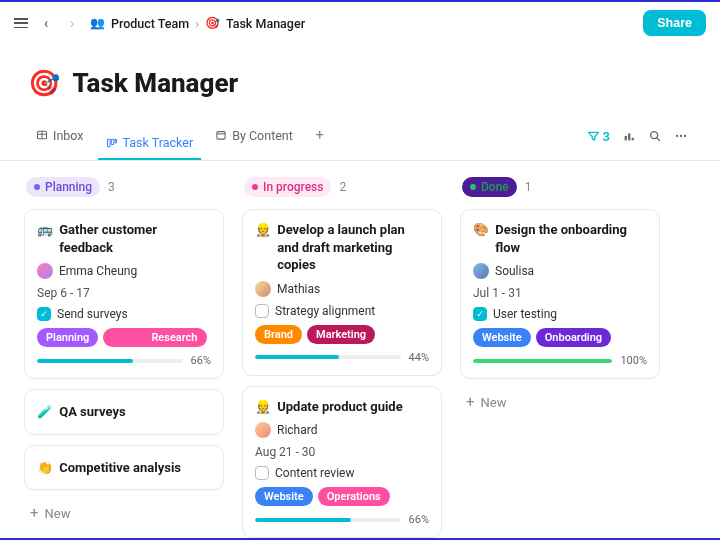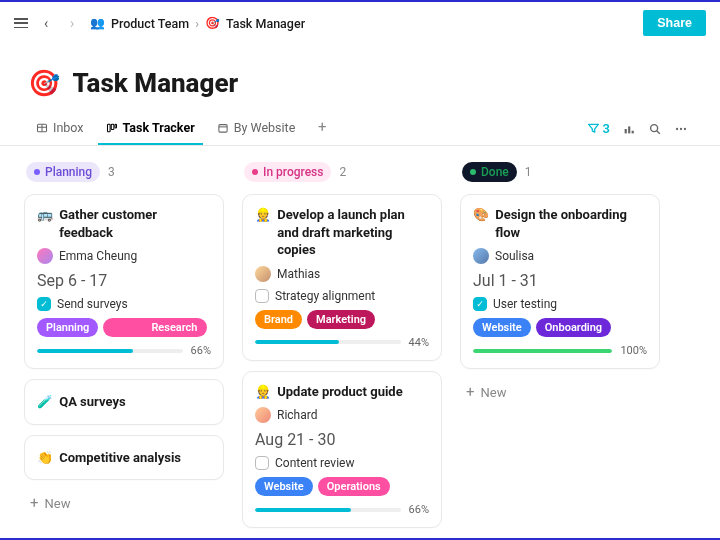--- a/index.html
+++ b/index.html
@@ -6,27 +6,27 @@
   body { font-family: -apple-system, BlinkMacSystemFont, "Segoe UI", Roboto, sans-serif; font-size: 13px; color: #1a1a1a; background: #fff; width: 720px; height: 540px; overflow: hidden; border-top: 2px solid #2b2bce; border-bottom: 2px solid #2b2bce; }
   .topbar { display: flex; align-items: center; padding: 8px 14px; gap: 10px; }
   .hamburger { width: 14px; height: 10px; display: flex; flex-direction: column; justify-content: space-between; cursor: pointer; }
   .hamburger span { height: 1.5px; background: #555; }
   .chev { width: 16px; height: 16px; display: flex; align-items: center; justify-content: center; color: #555; cursor: pointer; font-size: 14px; }
   .chev.disabled { color: #bbb; }
   .breadcrumb { display: flex; align-items: center; gap: 6px; font-size: 12.5px; color: #1a1a1a; font-weight: 500; }
   .bc-sep { color: #aaa; }
   .bc-emoji { font-size: 12px; }
   .spacer { flex: 1; }
-  .share-btn { background: #00bcd4; color: #fff; border: none; border-radius: 2px; padding: 6px 14px; font-weight: 600; font-size: 12.5px; cursor: pointer; }
+  .share-btn { background: #00bcd4; color: #fff; border: none; border-radius: 8px; padding: 6px 14px; font-weight: 600; font-size: 12.5px; cursor: pointer; }
   .page-title { display: flex; align-items: center; gap: 12px; padding: 24px 28px 14px; }
   .page-title .emoji { font-size: 26px; }
   .page-title h1 { font-size: 26px; font-weight: 800; }
   .tabs { display: flex; align-items: center; padding: 0 28px; border-bottom: 1px solid #e6e6e6; gap: 6px; }
   .tab { display: flex; align-items: center; gap: 5px; padding: 8px 8px; font-size: 12.5px; color: #666; cursor: pointer; border-bottom: 2px solid transparent; }
-  .tab.active { color: #000000; border-bottom-color: #00bcd4; font-weight: 700; }
+  .tab.active { color: #3b82f6; border-bottom-color: #00bcd4; font-weight: 400; margin-top: 15px; }
   .tab .ticon { width: 12px; height: 12px; display: inline-flex; }
   .tab.add { width: 26px; justify-content: center; color: #888; }
   .tabs .spacer2 { flex: 1; }
   .toolbar { display: flex; align-items: center; gap: 12px; padding-right: 4px; }
   .tool { display: flex; align-items: center; gap: 3px; color: #666; cursor: pointer; font-size: 13px; }
   .tool.filter { color: #00bcd4; font-weight: 600; }
   .board { display: flex; gap: 18px; padding: 14px 24px; align-items: flex-start; }
   .col { width: 200px; display: flex; flex-direction: column; gap: 10px; }
   .col-head { display: flex; align-items: center; gap: 8px; font-size: 12.5px; padding: 2px 2px; }
   .status-pill { display: inline-flex; align-items: center; gap: 5px; padding: 3px 8px; border-radius: 10px; font-weight: 500; font-size: 12px; }
@@ -34,21 +34,21 @@
   .count { color: #888; font-size: 12px; }
   .card { background: #fff; border: 1px solid #e8e8e8; border-radius: 10px; padding: 11px 12px; display: flex; flex-direction: column; gap: 7px; box-shadow: 0 1px 1px rgba(0,0,0,0.02); }
   .card.simple { padding: 13px 12px; }
   .card-title { font-size: 13px; font-weight: 700; display: flex; gap: 6px; align-items: flex-start; line-height: 1.35; }
   .card-title .temoji { flex-shrink: 0; }
   .assignee { display: flex; align-items: center; gap: 6px; font-size: 12px; color: #333; }
   .avatar { width: 16px; height: 16px; border-radius: 50%; background: linear-gradient(135deg,#f7b,#a8e); flex-shrink: 0; }
   .avatar.a2 { background: linear-gradient(135deg,#ffd89b,#c38f6e); }
   .avatar.a3 { background: linear-gradient(135deg,#8be,#57a); }
   .avatar.a4 { background: linear-gradient(135deg,#fc9,#e87); }
-  .date { font-size: 16px; color: #555; }
+  .date { font-size: 12px; color: #555; }
   .check-row { display: flex; align-items: center; gap: 6px; font-size: 12px; color: #333; }
   .chk { width: 14px; height: 14px; border-radius: 4px; border: 1.5px solid #bbb; display: flex; align-items: center; justify-content: center; font-size: 9px; color: #fff; }
   .chk.done { background: #00bcd4; border-color: #00bcd4; }
   .tags { display: flex; gap: 5px; flex-wrap: wrap; }
   .tag { font-size: 11px; font-weight: 600; color: #fff; padding: 3px 9px; border-radius: 10px; }
   .progress-row { display: flex; align-items: center; gap: 8px; }
   .progress { flex: 1; height: 4px; background: #eee; border-radius: 3px; position: relative; overflow: hidden; }
   .progress .segfill { position: absolute; left: 0; top: 0; height: 100%; border-radius: 3px; }
   .pct { font-size: 11px; color: #666; }
   .newbtn { display: flex; align-items: center; gap: 6px; padding: 6px 6px; color: #888; font-size: 13px; cursor: pointer; }
@@ -103,21 +103,21 @@
       </span>
     <span>Task Tracker</span>
   </div>
   <div class="tab">
     <span class="ticon">
         <svg viewBox="0 0 16 16" width="12" height="12">
           <rect x="2.5" y="3.5" width="11" height="10" rx="1.5" fill="none" stroke="currentColor" stroke-width="1.4"></rect>
           <line x1="2.5" y1="6.5" x2="13.5" y2="6.5" stroke="currentColor" stroke-width="1.4"></line>
         </svg>
       </span>
-    <span>By Website</span>
+    <span>By Content</span>
   </div>
   <div class="tab add">
       <span class="plus">+</span>
     </div>
   <div class="spacer2"></div>
   <div class="toolbar">
     <div class="tool filter">
       <svg viewBox="0 0 16 16" width="13" height="13">
           <path d="M2 3h12L9.5 8.5v4L6.5 11V8.5z" fill="none" stroke="currentColor" stroke-width="1.6" stroke-linejoin="round"></path>
         </svg>
@@ -254,21 +254,21 @@
           <span class="pct">66%</span>
         </div>
       </div>
       <div class="newbtn">
         <span class="plus">+</span>
         <span>New</span>
       </div>
     </div>
     <div class="col">
       <div class="col-head">
-        <span class="status-pill" style="background: #0f172a; color: rgb(26, 158, 84);">
+        <span class="status-pill" style="background: #4c1d95; color: rgb(26, 158, 84);">
           <span class="dot" style="background: rgb(43, 189, 107);"></span>
           <span>Done</span>
         </span>
         <span class="count">1</span>
       </div>
       <div class="card">
         <div class="card-title">
           <span class="temoji">🎨</span>
           <span>Design the onboarding flow</span>
         </div>

